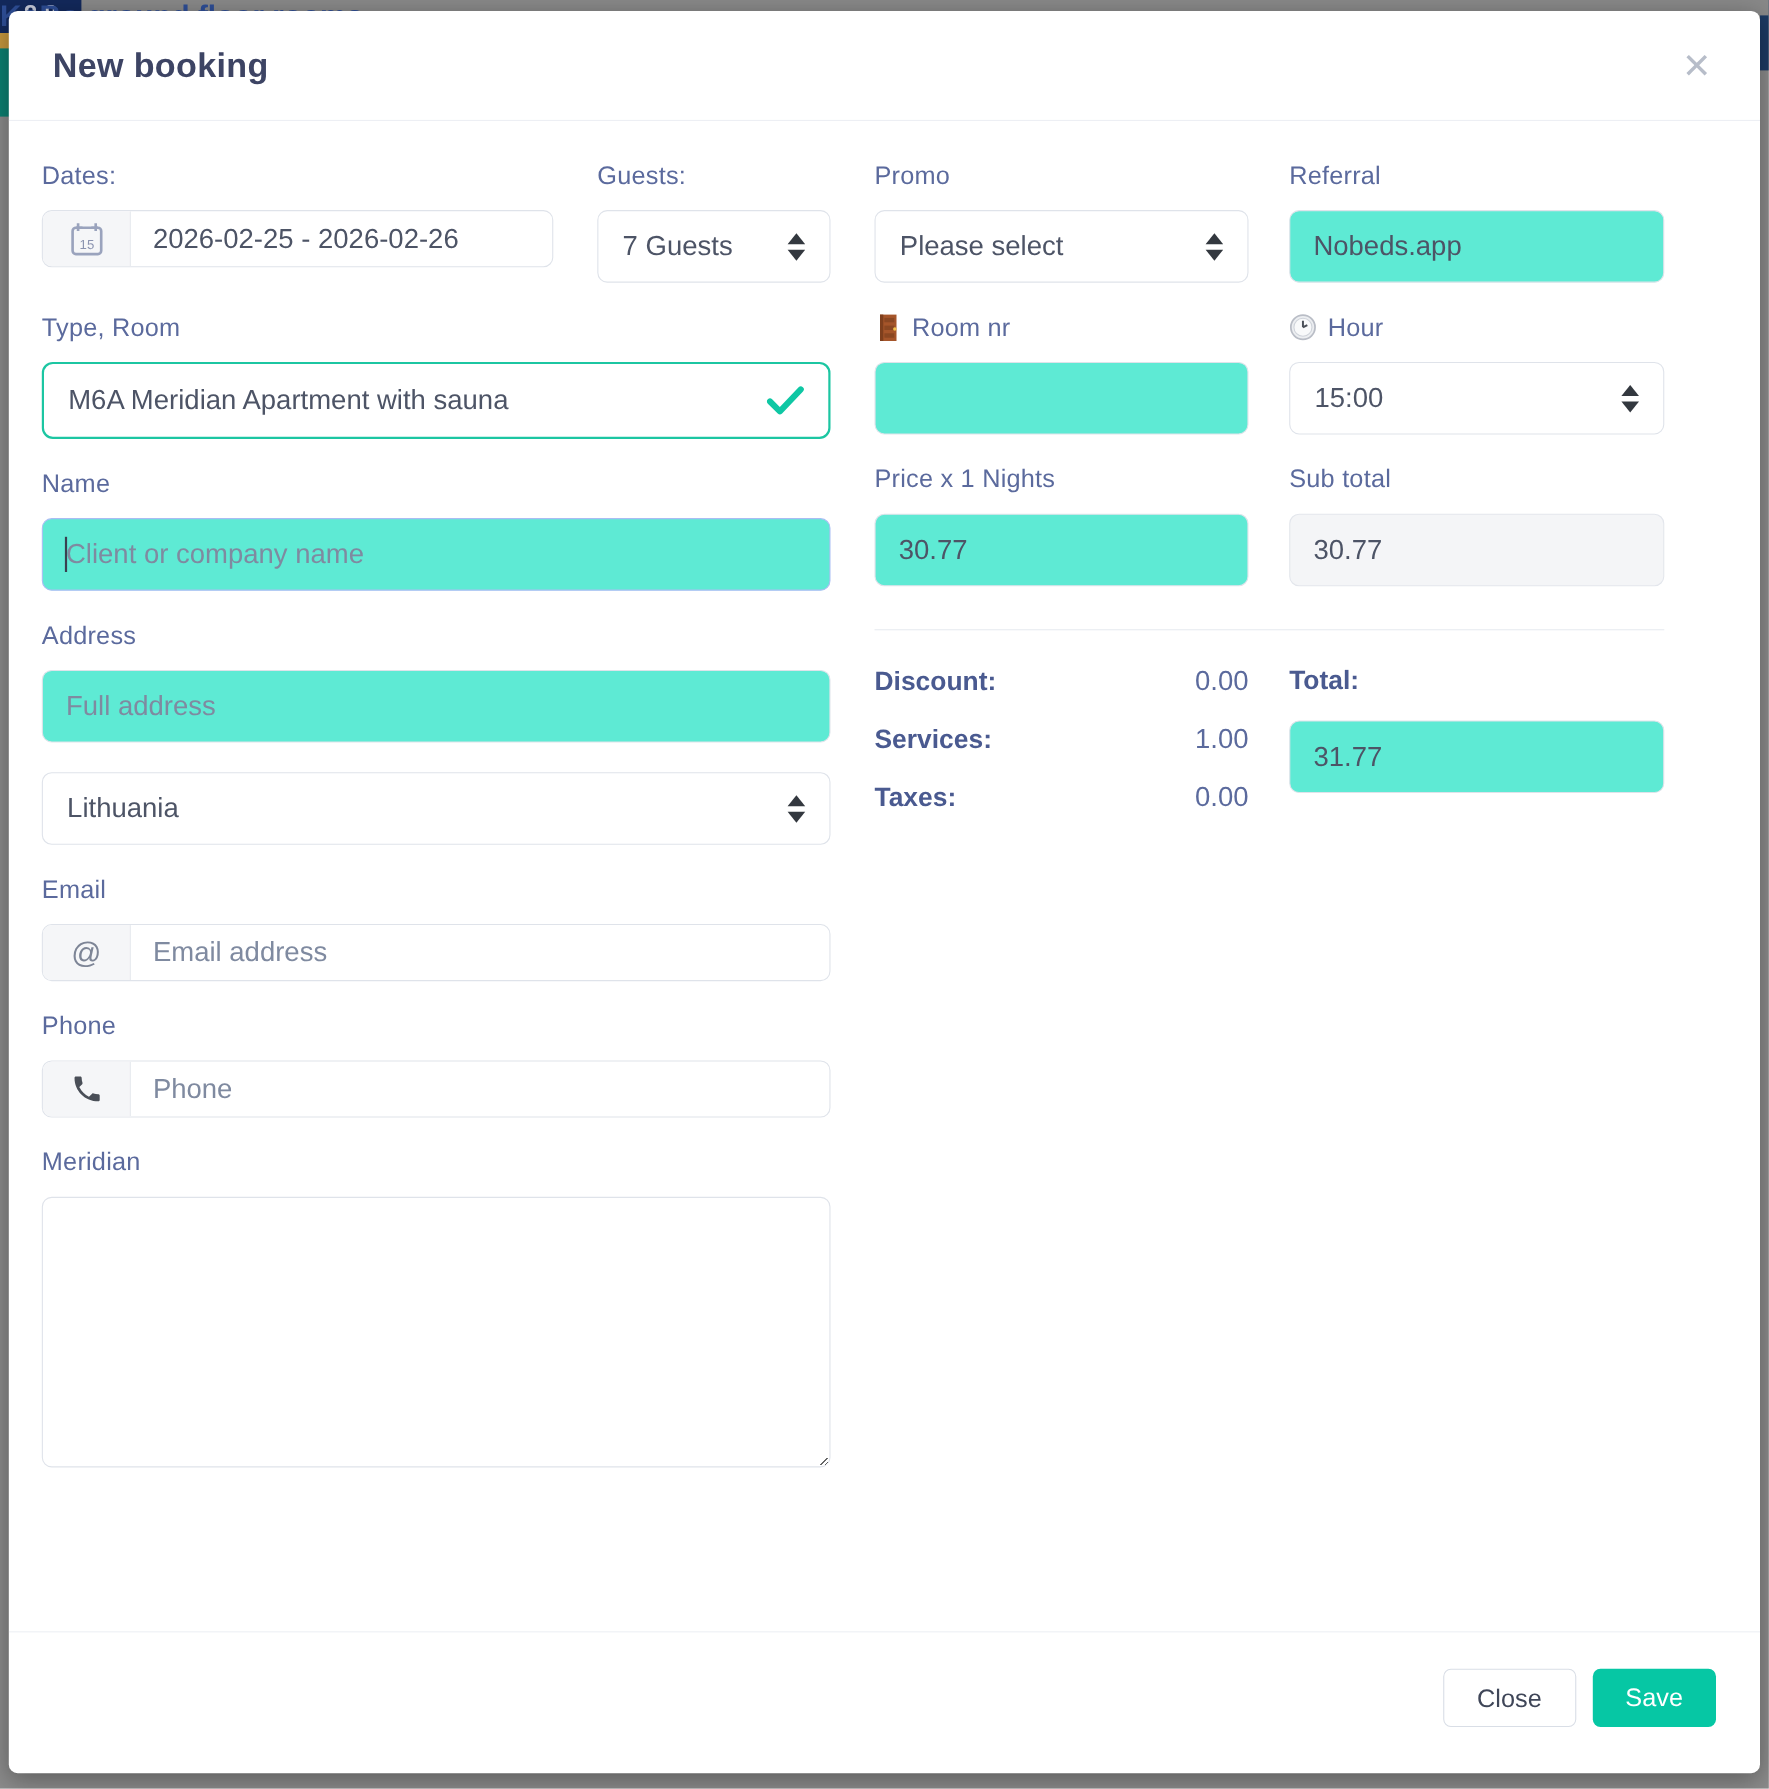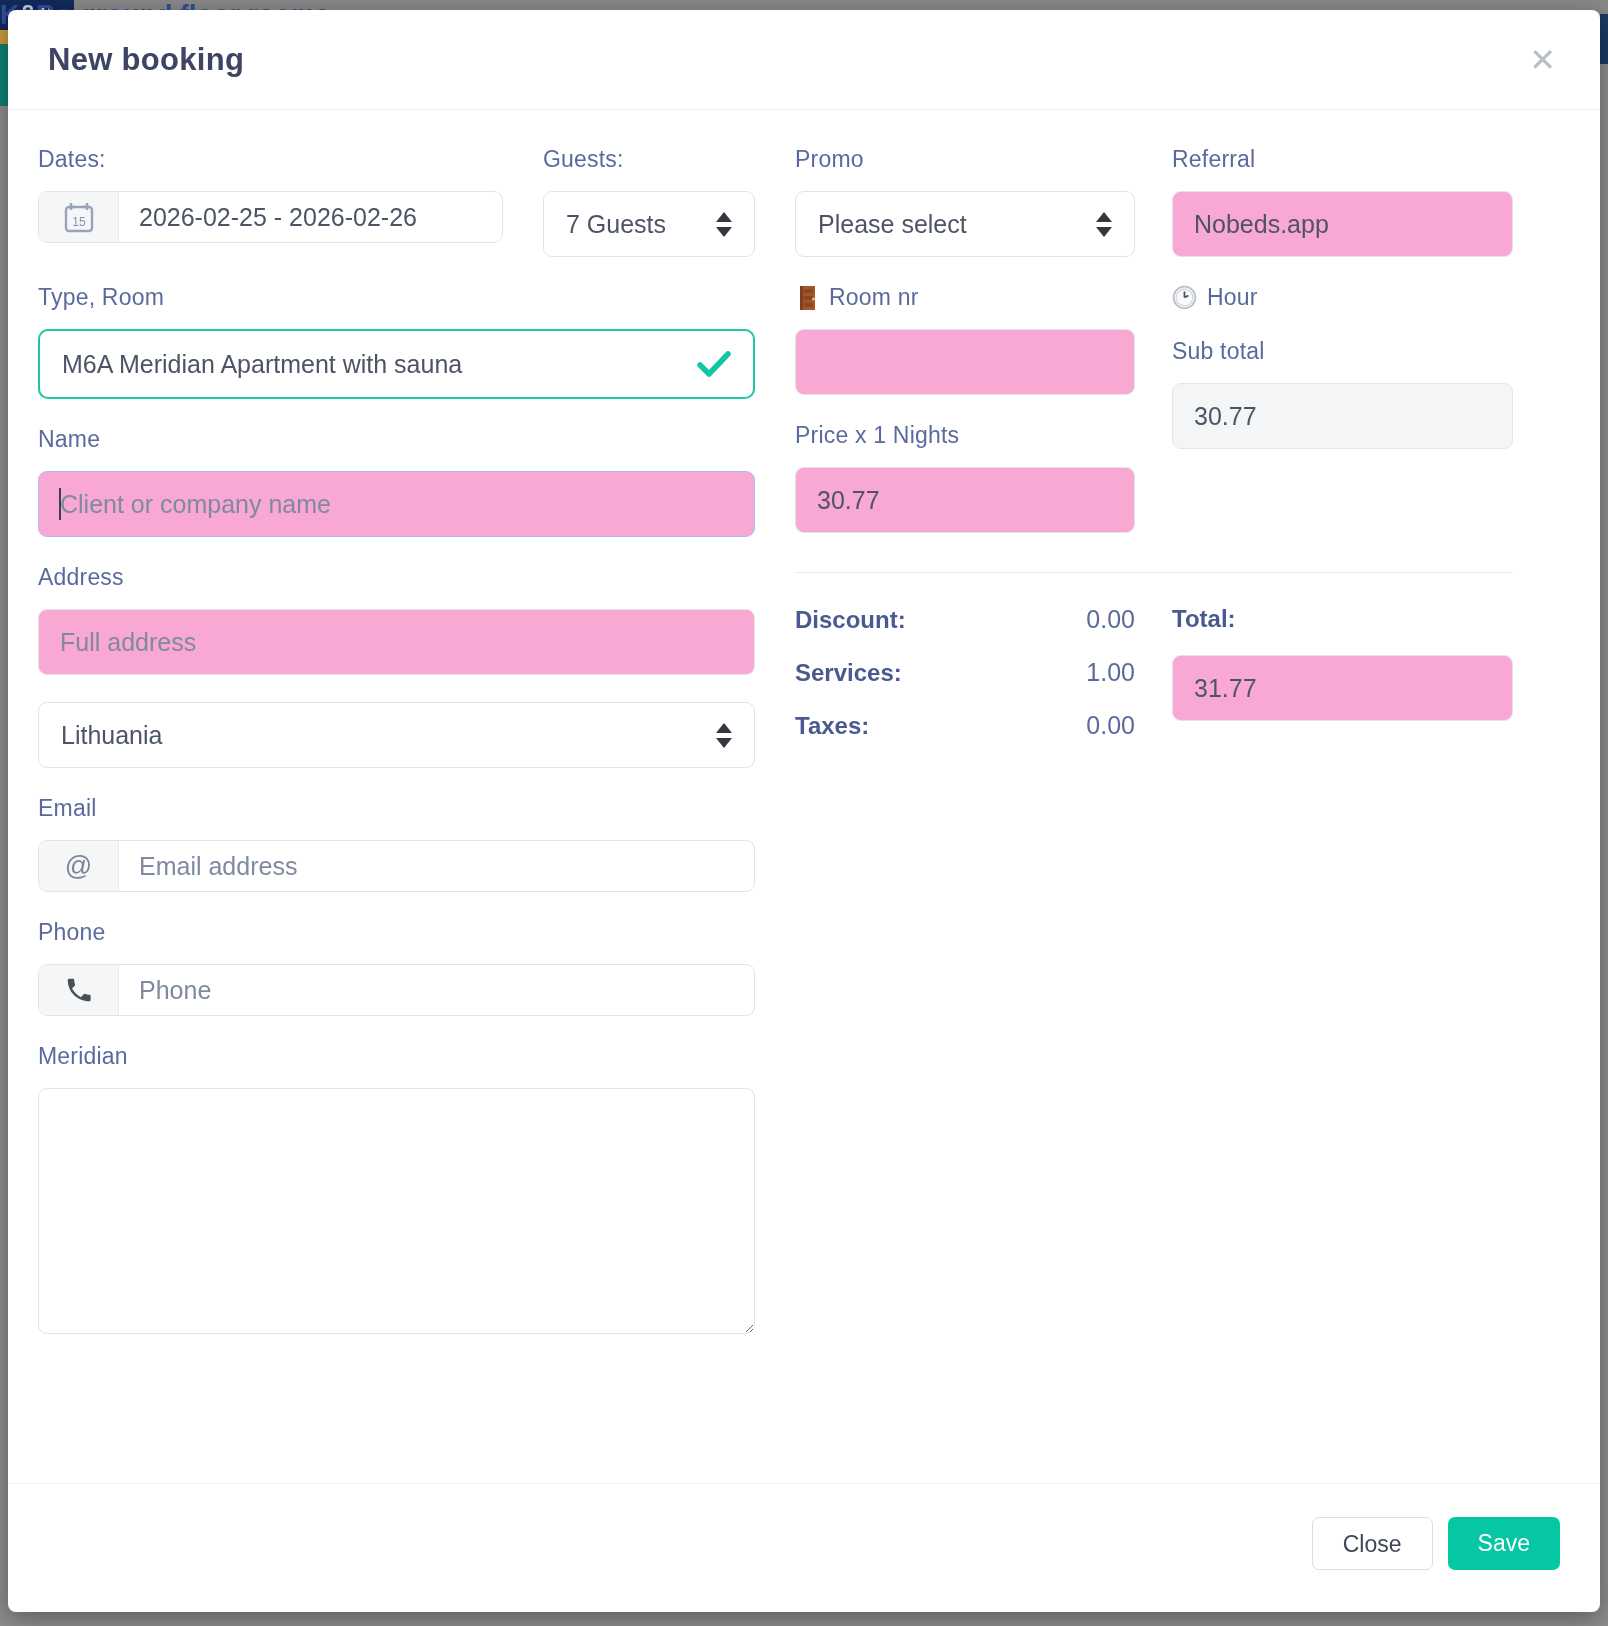--- a/index.html
+++ b/index.html
@@ -60,21 +60,21 @@
   .group { margin-bottom: 27px; }
   .field-label {
     font-size: 23px; color: #5b6a9d; margin-bottom: 18px;
     display: flex; align-items: center; gap: 10px; letter-spacing: .2px;
   }
 
   input, textarea { font-family: inherit; outline: none; }
   .text-input {
     width: 100%; height: 66px;
     border: 1.5px solid #dfe3ea; border-radius: 9px;
-    padding: 0 21px; font-size: 25px; color: #4d5466; background: #f9a8d4;
+    padding: 0 21px; font-size: 25px; color: #4d5466; background: #5eead4;
   }
   .text-input::placeholder, .group-input::placeholder { color: #7f8aa0; opacity: 1; }
   .readonly-input { background: #f4f5f7; border-color: #e3e6ec; }
 
   
   .input-group {
     display: flex; height: 52px; background: #fff;
     border: 1.5px solid #dfe3ea; border-radius: 9px; overflow: hidden;
   }
   .addon {
@@ -299,20 +299,27 @@
           <div class="group">
             <div class="field-label">
               <svg width="25" height="25" viewBox="0 0 25 25">
                 <circle cx="12.5" cy="12.5" r="11" fill="#eceef1" stroke="#b9bdc6" stroke-width="1.6"></circle>
                 <circle cx="12.5" cy="12.5" r="8.2" fill="#f8f9fa" stroke="#cfd3da" stroke-width="1"></circle>
                 <line x1="12.5" y1="12.5" x2="12.5" y2="6.5" stroke="#4a4f58" stroke-width="1.8"></line>
                 <line x1="12.5" y1="12.5" x2="16.5" y2="10.5" stroke="#4a4f58" stroke-width="1.8"></line>
               </svg>
               <span>Hour</span>
             </div>
+            <div class="select">
+              <span>15:00</span>
+              <span class="arrows">
+                  <span class="tri-up"></span>
+                  <span class="tri-down"></span>
+                </span>
+            </div>
           </div>
 
           <div class="group">
             <div class="field-label">Sub total</div>
             <input class="text-input readonly-input" readonly="" value="30.77" style="">
           </div>
         </div>
       </div>
 
       <hr class="rp-divider">

